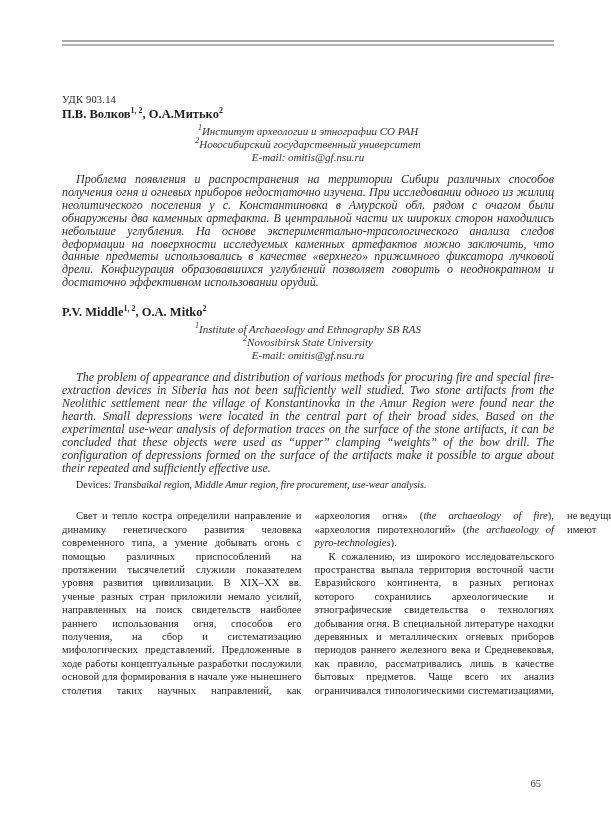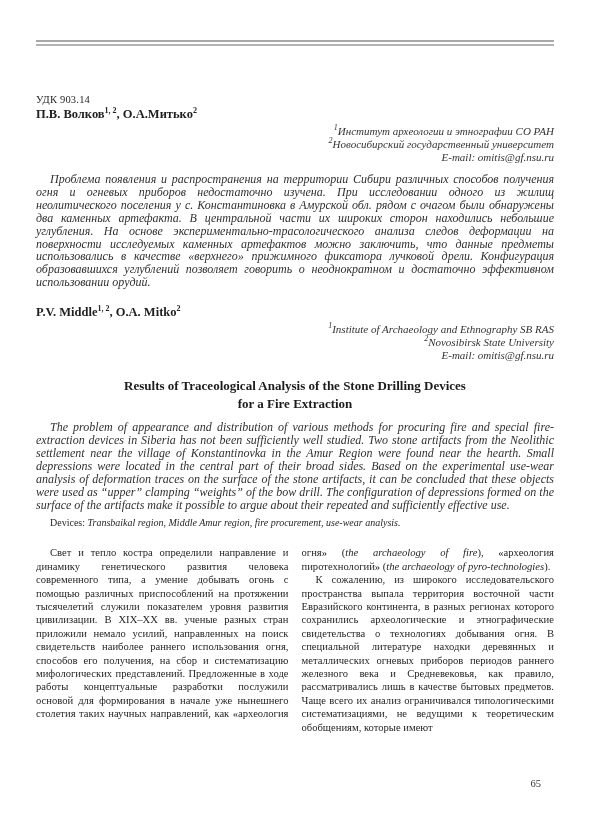--- a/index.html
+++ b/index.html
@@ -5,21 +5,21 @@
   html,body { margin:0; padding:0; background:#ffffff; }
   .page {
     position:relative;
     width:611px; height:820px;
     background:#ffffff;
     font-family:"Liberation Serif", serif;
     color:#262626;
     overflow:hidden;
     box-sizing:border-box;
   }
-  .content { padding:0 57px 0 36px; }
+  .content { padding:0 57px 0 62px; }
 
   .double-rule {
     margin-top:40px;
     height:2px;
     border-top:2px solid #a8a8a8;
     border-bottom:2px solid #b4b4b4;
   }
 
   .udc {
     margin-top:48px;
@@ -29,21 +29,21 @@
 
   .authors {
     margin-top:2px;
     text-align:left;
     font-weight:bold;
     font-size:12.5px;
     color:#1f1f1f;
   }
   .affiliations {
     margin-top:3px;
-    text-align:right;
+    text-align:center;
     font-style:italic;
     font-size:11px;
     line-height:13px;
     color:#333333;
   }
   sup { font-size:8px; line-height:0; }
 
   .title {
     margin-top:14px;
     text-align:center;
@@ -119,22 +119,20 @@
 
 
     <div class="authors authors-en-block"><span>P.V. Middle</span><sup>1, 2</sup><span>, O.A. Mitko</span><sup>2</sup></div>
 
     <div class="affiliations">
       <div><sup>1</sup><span>Institute of Archaeology and Ethnography SB RAS</span></div>
       <div><sup>2</sup><span>Novosibirsk State University</span></div>
       <div><span>E-mail: omitis@gf.nsu.ru</span></div>
     </div>
 
-    <div class="title title-en">Results of Traceological Analysis of the Stone Drilling Devices
-for a Fire Extraction</div>
 
     <div class="abstract">The problem of appearance and distribution of various methods for procuring fire and special fire-extraction devices in Siberia has not been sufficiently well studied. Two stone artifacts from the Neolithic settlement near the village of Konstantinovka in the Amur Region were found near the hearth. Small depressions were located in the central part of their broad sides. Based on the experimental use-wear analysis of deformation traces on the surface of the stone artifacts, it can be concluded that these objects were used as “upper” clamping “weights” of the bow drill. The configuration of depressions formed on the surface of the artifacts make it possible to argue about their repeated and sufficiently effective use.</div>
 
     <div class="keywords"><span>Devices: </span><span class="i">Transbaikal region, Middle Amur region, fire procurement, use-wear analysis.</span></div>
 
     <div class="body-cols">
       <p><span>Свет и тепло костра определили направление и динамику генетического развития человека современного типа, а умение добывать огонь с помощью различных приспособлений на протяжении тысячелетий служили показателем уровня развития цивилизации. В XIX–XX вв. ученые разных стран приложили немало усилий, направленных на поиск свидетельств наиболее раннего использования огня, способов его получения, на сбор и систематизацию мифологических представлений. Предложенные в ходе работы концептуальные разработки послужили основой для формирования в начале уже нынешнего столетия таких научных направлений, как «археология огня» (</span><span class="i">the archaeology of fire</span><span>), «археология пиротехнологий» (</span><span class="i">the archaeology of pyro-technologies</span><span>).</span></p>
       <p><span>К сожалению, из широкого исследовательского пространства выпала территория восточной части Евразийского континента, в разных регионах которого сохранились археологические и этнографические свидетельства о технологиях добывания огня. В специальной литературе находки деревянных и металлических огневых приборов периодов раннего железного века и Средневековья, как правило, рассматривались лишь в качестве бытовых предметов. Чаще всего их анализ ограничивался типологическими систематизациями, не ведущими к теоретическим обобщениям, которые имеют</span></p>
     </div>
 

